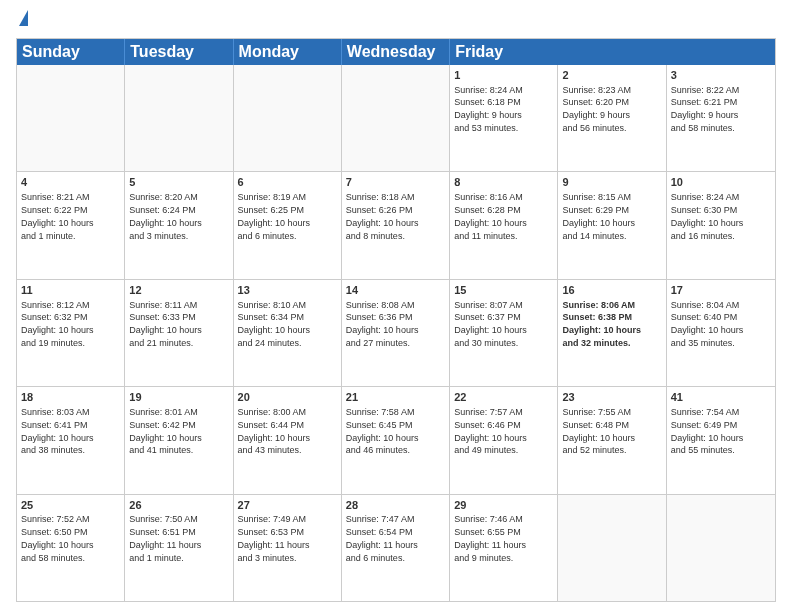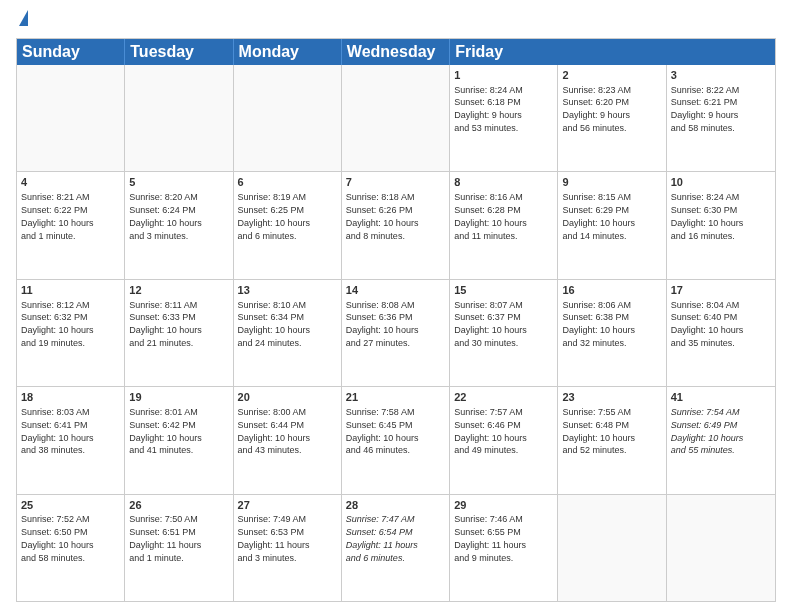--- a/index.html
+++ b/index.html
@@ -193,21 +193,21 @@
 Daylight: 10 hours
 and 24 minutes.</span></div>
           <div class="cal-cell"><span class="day-num">14</span><span class="cell-text" style="white-space: pre-line;">Sunrise: 8:08 AM
 Sunset: 6:36 PM
 Daylight: 10 hours
 and 27 minutes.</span></div>
           <div class="cal-cell"><span class="day-num">15</span><span class="cell-text" style="white-space: pre-line; text-align: right;">Sunrise: 8:07 AM
 Sunset: 6:37 PM
 Daylight: 10 hours
 and 30 minutes.</span></div>
-          <div class="cal-cell"><span class="day-num">16</span><span class="cell-text" style="white-space: pre-line;">Sunrise: 8:06 AM
+          <div class="cal-cell"><span class="day-num">16</span><span class="cell-text" style="white-space: pre-line; font-weight: bold;">Sunrise: 8:06 AM
 Sunset: 6:38 PM
 Daylight: 10 hours
 and 32 minutes.</span></div>
           <div class="cal-cell"><span class="day-num">17</span><span class="cell-text" style="white-space: pre-line;">Sunrise: 8:04 AM
 Sunset: 6:40 PM
 Daylight: 10 hours
 and 35 minutes.</span></div>
         </div>
         <div class="cal-row">
           <div class="cal-cell"><span class="day-num">18</span><span class="cell-text" style="white-space: pre-line;">Sunrise: 8:03 AM
@@ -227,39 +227,39 @@
 Daylight: 10 hours
 and 46 minutes.</span></div>
           <div class="cal-cell"><span class="day-num">22</span><span class="cell-text" style="white-space: pre-line;">Sunrise: 7:57 AM
 Sunset: 6:46 PM
 Daylight: 10 hours
 and 49 minutes.</span></div>
           <div class="cal-cell"><span class="day-num">23</span><span class="cell-text" style="white-space: pre-line;">Sunrise: 7:55 AM
 Sunset: 6:48 PM
 Daylight: 10 hours
 and 52 minutes.</span></div>
-          <div class="cal-cell"><span class="day-num">41</span><span class="cell-text" style="white-space: pre-line; font-style: italic;">Sunrise: 7:54 AM
+          <div class="cal-cell"><span class="day-num">41</span><span class="cell-text" style="white-space: pre-line;">Sunrise: 7:54 AM
 Sunset: 6:49 PM
 Daylight: 10 hours
 and 55 minutes.</span></div>
         </div>
         <div class="cal-row">
           <div class="cal-cell"><span class="day-num">25</span><span class="cell-text" style="white-space: pre-line;">Sunrise: 7:52 AM
 Sunset: 6:50 PM
 Daylight: 10 hours
 and 58 minutes.</span></div>
           <div class="cal-cell"><span class="day-num">26</span><span class="cell-text" style="white-space: pre-line;">Sunrise: 7:50 AM
 Sunset: 6:51 PM
 Daylight: 11 hours
 and 1 minute.</span></div>
           <div class="cal-cell"><span class="day-num">27</span><span class="cell-text" style="white-space: pre-line; margin-top: 16px;">Sunrise: 7:49 AM
 Sunset: 6:53 PM
 Daylight: 11 hours
 and 3 minutes.</span></div>
-          <div class="cal-cell"><span class="day-num">28</span><span class="cell-text" style="white-space: pre-line; font-style: italic;">Sunrise: 7:47 AM
+          <div class="cal-cell"><span class="day-num">28</span><span class="cell-text" style="white-space: pre-line;">Sunrise: 7:47 AM
 Sunset: 6:54 PM
 Daylight: 11 hours
 and 6 minutes.</span></div>
           <div class="cal-cell"><span class="day-num">29</span><span class="cell-text" style="white-space: pre-line;">Sunrise: 7:46 AM
 Sunset: 6:55 PM
 Daylight: 11 hours
 and 9 minutes.</span></div>
           <div class="cal-cell empty"></div>
           <div class="cal-cell empty"></div>
         </div>

